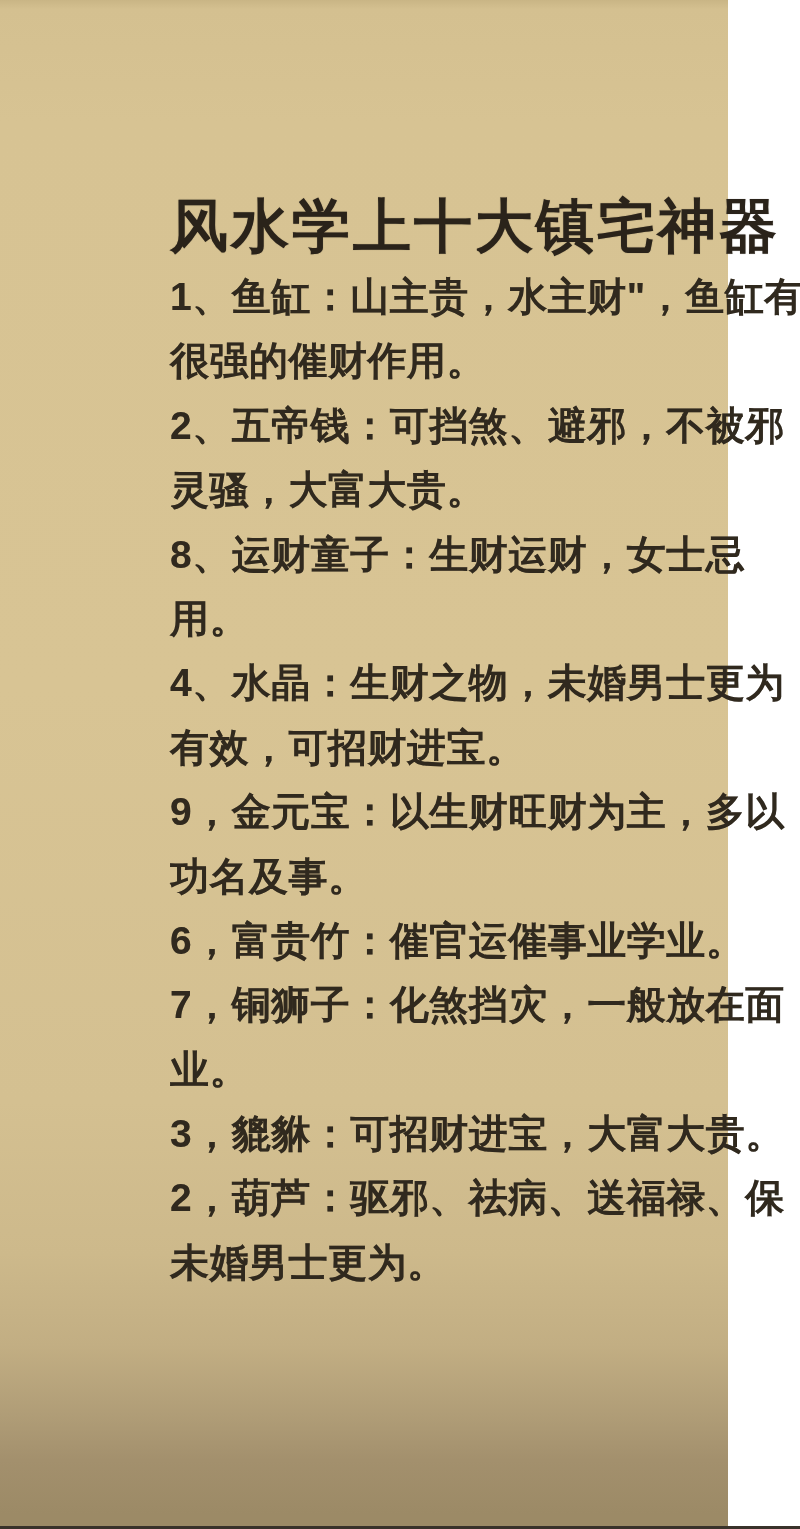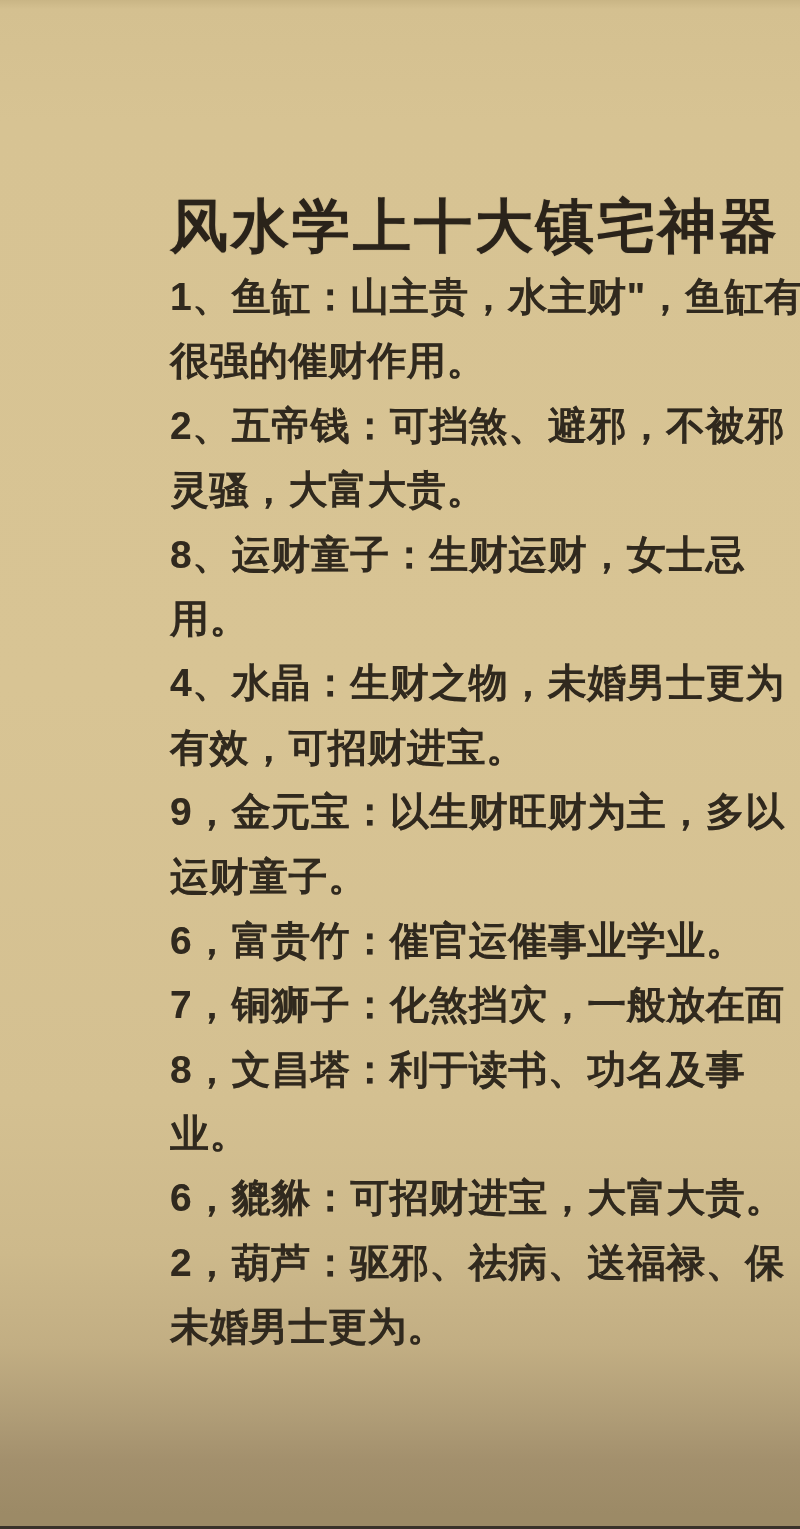--- a/index.html
+++ b/index.html
@@ -6,21 +6,21 @@
 
   html, body {
     width: 800px;
     height: 1529px;
     overflow: hidden;
     font-family: "Liberation Sans", "DejaVu Sans", sans-serif;
   }
 
   .page {
     position: relative;
-    width: 800px;
+    width: 728px;
     height: 1529px;
     background: linear-gradient(180deg,
       #c9b585 0%,
       #d4c090 0.6%,
       #d7c393 8%,
       #d8c494 45%,
       #d4c091 72%,
       #cdb98b 82%,
       #c2ae83 88%,
       #b09d77 92.5%,
@@ -78,25 +78,24 @@
   <div class="content">
     <div class="line">1、鱼缸：山主贵，水主财"，鱼缸有</div>
     <div class="line">很强的催财作用。</div>
     <div class="line">2、五帝钱：可挡煞、避邪，不被邪</div>
     <div class="line">灵骚，大富大贵。</div>
     <div class="line">8、运财童子：生财运财，女士忌</div>
     <div class="line">用。</div>
     <div class="line">4、水晶：生财之物，未婚男士更为</div>
     <div class="line">有效，可招财进宝。</div>
     <div class="line">9，金元宝：以生财旺财为主，多以</div>
-    <div class="line">运财童子。</div>
+    <div class="line">功名及事。</div>
     <div class="line">6，富贵竹：催官运催事业学业。</div>
     <div class="line">7，铜狮子：化煞挡灾，一般放在面</div>
-    <div class="line">8，文昌塔：利于读书、功名及事</div>
     <div class="line">业。</div>
-    <div class="line">6，貔貅：可招财进宝，大富大贵。</div>
+    <div class="line">3，貔貅：可招财进宝，大富大贵。</div>
     <div class="line">2，葫芦：驱邪、祛病、送福禄、保</div>
     <div class="line">未婚男士更为。</div>
   </div>
 
   <div class="bottom-edge"></div>
 
 </div>
 
 </body></html>

